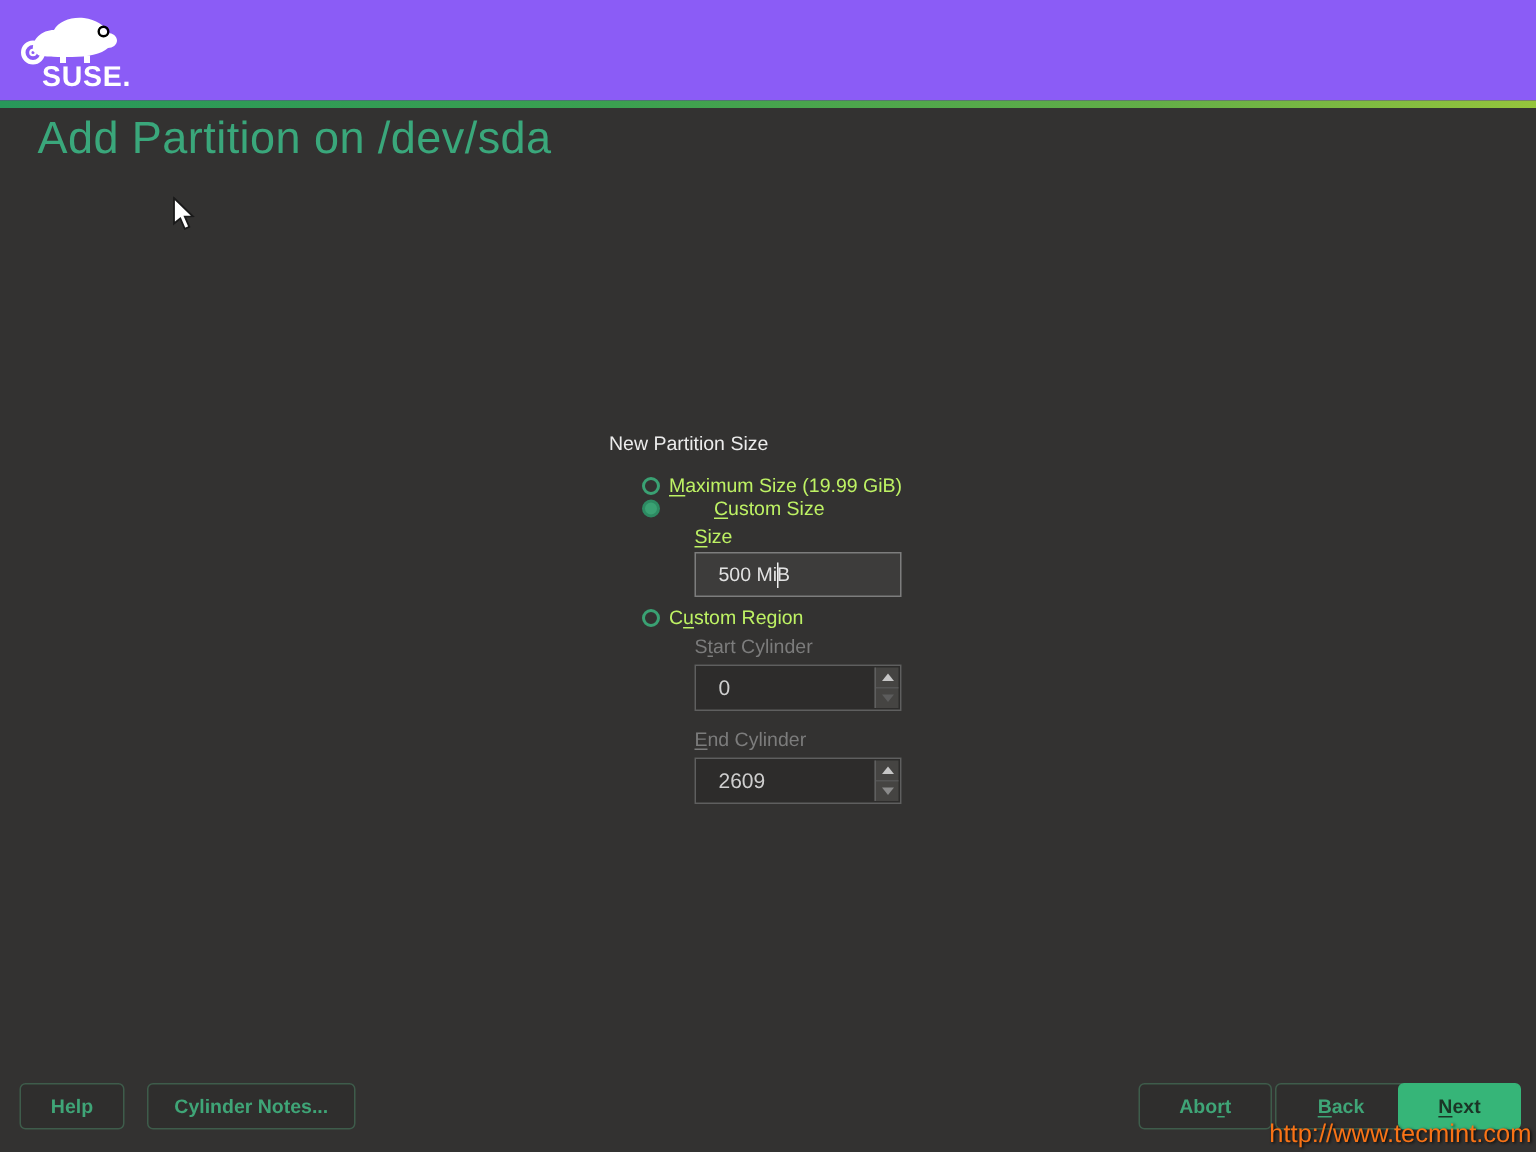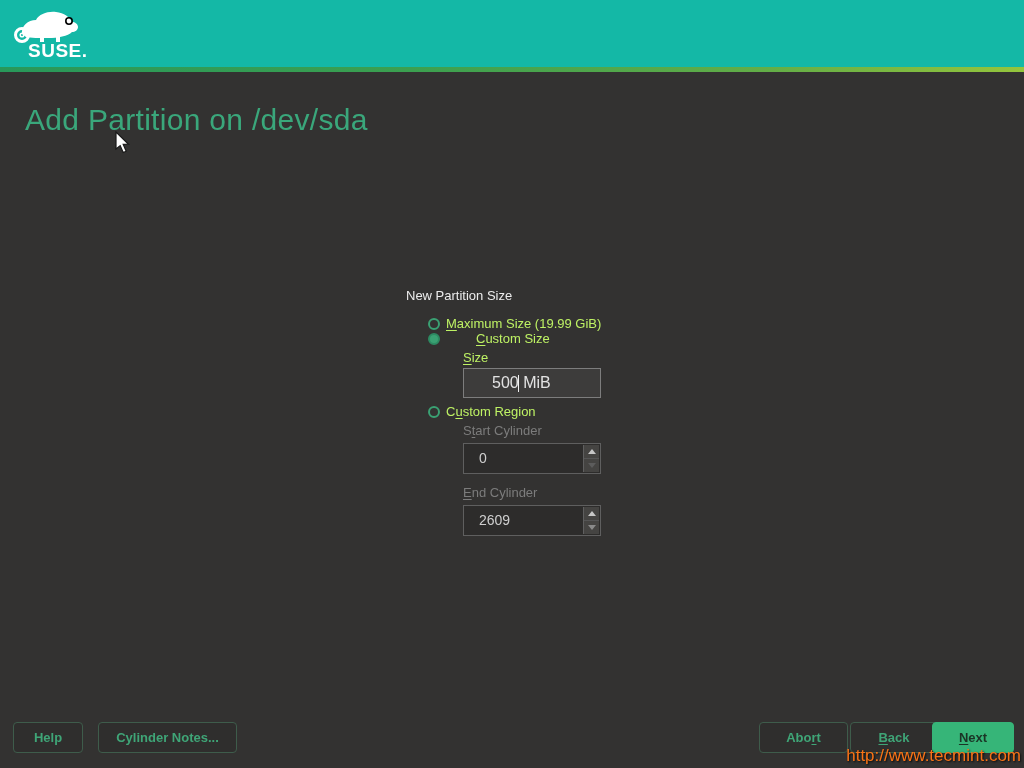--- a/index.html
+++ b/index.html
@@ -4,27 +4,27 @@
 <style>
   * { margin:0; padding:0; box-sizing:border-box; }
   html,body { width:1024px; height:768px; }
   body {
     position:relative; overflow:hidden;
     background:#333231;
     font-family:"Liberation Sans", sans-serif;
     -webkit-font-smoothing:antialiased;
   }
   
-  .header { position:absolute; top:0; left:0; width:1024px; height:67px; background:#14b8a6; }
+  .header { position:absolute; top:0; left:0; width:1024px; height:67px; background:#8b5cf6; }
   .logo { position:absolute; left:12px; top:8px; width:100px; height:54px; }
   .greenline { position:absolute; top:67px; left:0; width:1024px; height:5px;
     background:linear-gradient(90deg,#28985a 0%, #3ba050 40%, #63ae47 75%, #95c53c 100%); }
 
   
-  .page-title { position:absolute; left:25px; top:103px; font-size:30px; font-weight:300;
+  .page-title { position:absolute; left:25px; top:76px; font-size:30px; font-weight:300;
     color:#3aa77b; letter-spacing:0.3px; }
 
   
   .cursor { position:absolute; left:115px; top:131px; }
 
   
   .lbl { font-size:13px; color:#bef264; white-space:nowrap; }
   .lbl.dim { color:#7c7c7c; }
   .u { text-decoration:underline; text-underline-offset:2px; }
   .form-heading { position:absolute; left:406px; top:288px; font-size:13px; color:#ececec; }
@@ -32,22 +32,22 @@
   .radio-row { position:absolute; display:flex; align-items:center; gap:6px; cursor:default; }
   .radio { width:12px; height:12px; border-radius:50%; border:2px solid #3aa173;
     background:transparent; flex:0 0 auto; }
   .radio.sel { background:#3aa173; border-color:#2d8a62; }
   #row-max { left:428px; top:316px; }
   #row-custom-size { left:428px; top:331px;gap:36px; }
   #row-custom-region { left:428px; top:404px; }
 
   #size-label { position:absolute; left:463px; top:350px; }
   .text-input { position:absolute; left:463px; top:368px; width:138px; height:30px;
-    background:#3d3c3b; border:1px solid #7d7d7d; color:#e2e2e2; font-size:16px;
-    line-height:28px; padding-left:28px; }
+    background:#3d3c3b; border:1px solid #7d7d7d; color:#e2e2e2; font-size:13px;
+    line-height:28px; padding-left:15px; }
   .caret { position:absolute; left:54px; top:6px; width:1px; height:17px; background:#f0f0f0; }
 
   #start-label { position:absolute; left:463px; top:423px; }
   #end-label   { position:absolute; left:463px; top:485px; }
 
   .spin { position:absolute; left:463px; width:138px; height:31px;
     background:#2d2c2b; border:1px solid #5f5f5f; }
   #spin-start { top:443px; }
   #spin-end   { top:505px; }
   .spin .val { color:#cfcfcf; font-size:14px; line-height:29px; padding-left:15px; }

